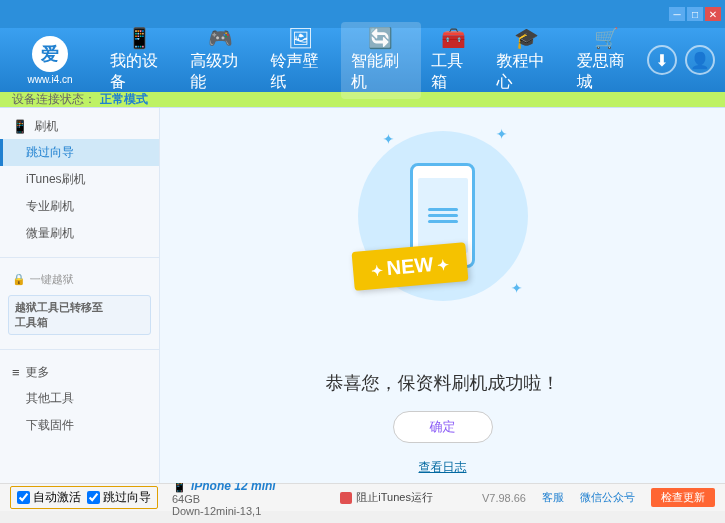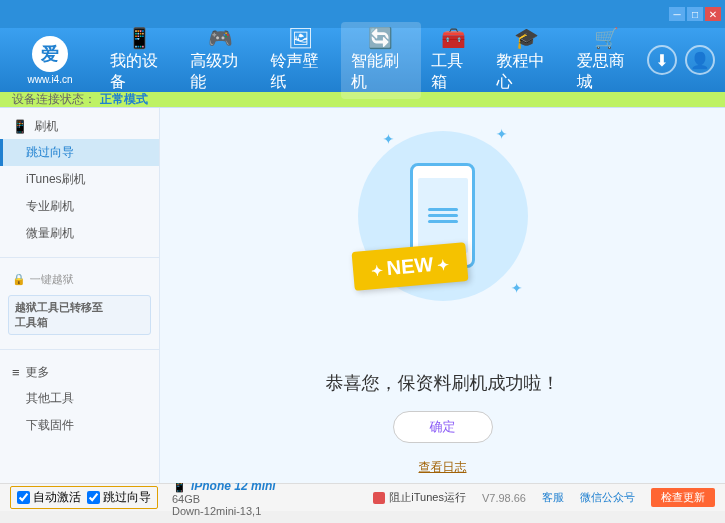--- a/index.html
+++ b/index.html
@@ -302,21 +302,21 @@
       border-radius: 16px;
       cursor: pointer;
       font-size: 13px;
       color: #8b5cf6;
       display: flex;
       align-items: center;
       justify-content: center;
     }
     .help-link {
       font-size: 12px;
-      color: #a16207;
+      color: #0369a1;
       cursor: pointer;
       text-decoration: underline;
     }
 
     
     .bottom-bar {
       height: 28px;
       background: #f5f5f5;
       border-top: 1px solid #ddd;
       display: flex;
@@ -364,21 +364,21 @@
       cursor: pointer;
       color: #444;
     }
     .stop-icon {
       width: 12px;
       height: 12px;
       background: #e05050;
       border-radius: 2px;
       display: inline-block;
     }
-    .version-text { color: #888; }
+    .version-text { color: #888; margin-left: 33px; }
     .link-text { color: #2080d0; cursor: pointer; }
     .update-btn {
       background: #ff6633;
       color: white;
       border: none;
       border-radius: 2px;
       padding: 2px 10px;
       cursor: pointer;
       font-size: 11px;
     }

